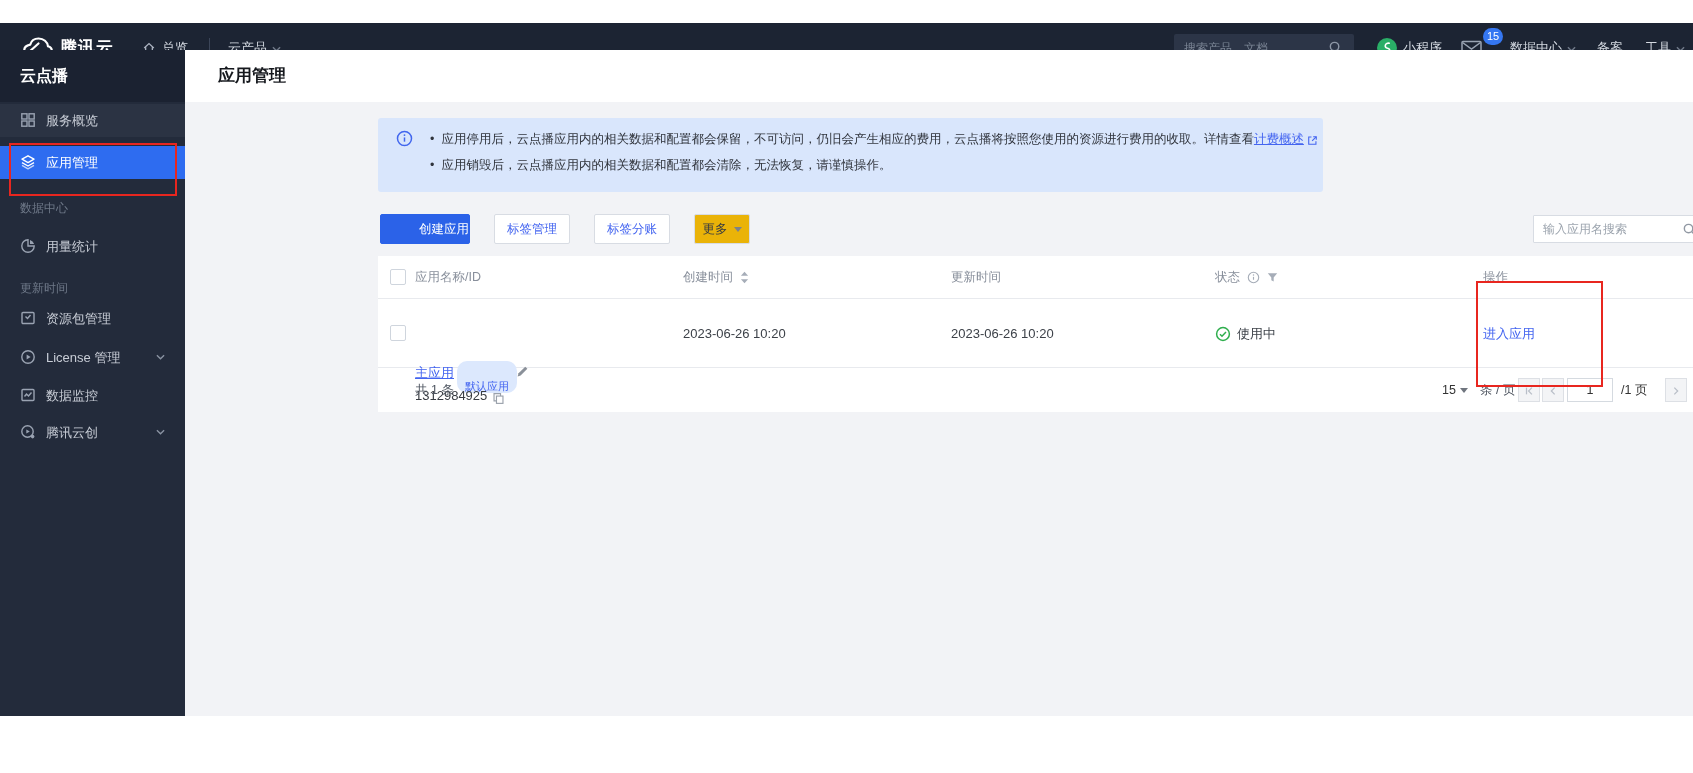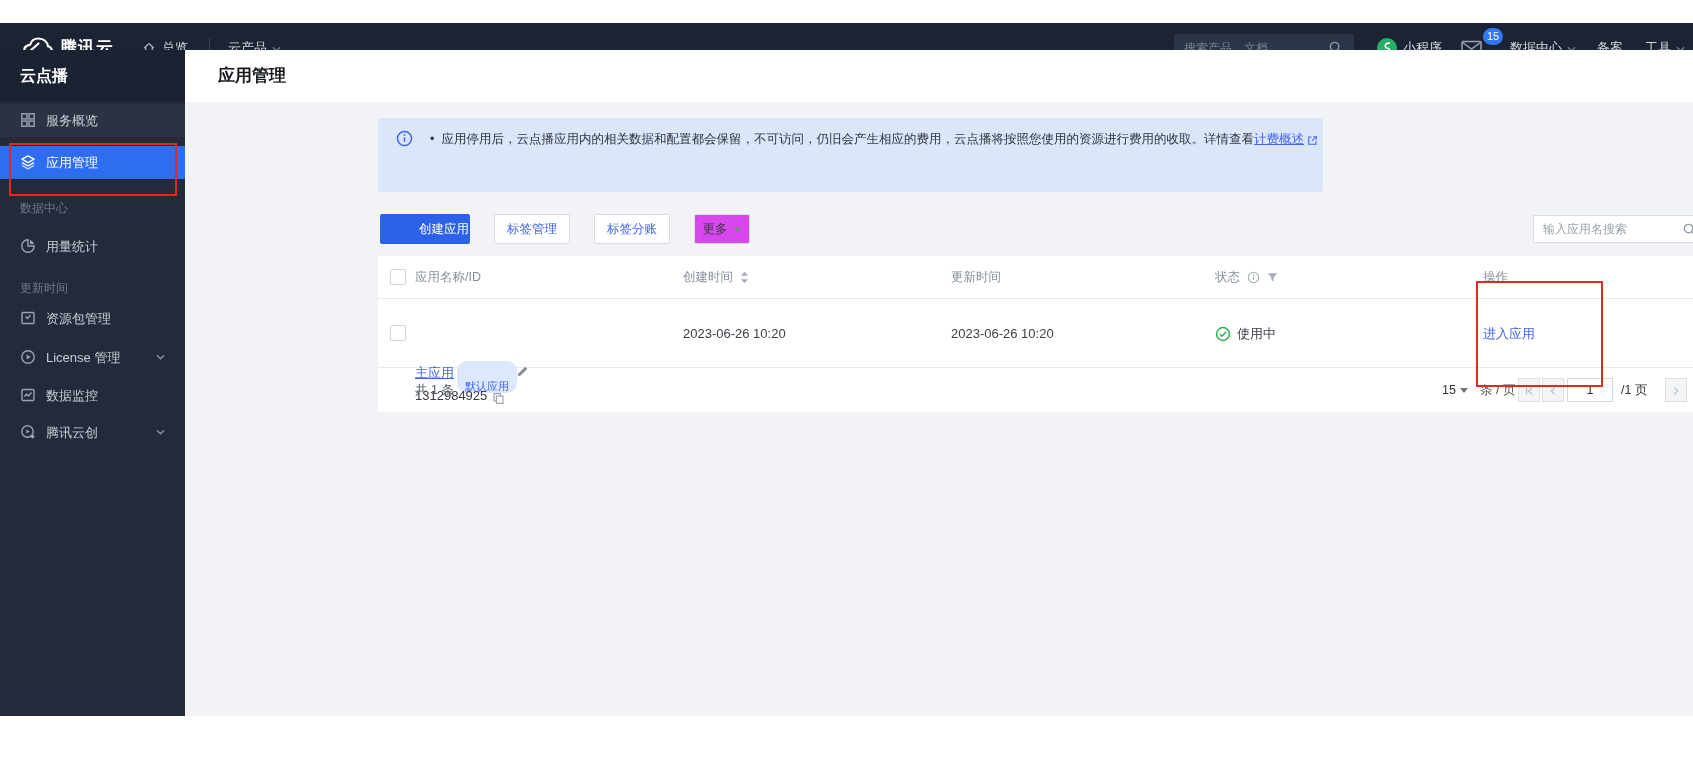--- a/index.html
+++ b/index.html
@@ -42,21 +42,21 @@
   .banner-lines { position:absolute; left:52px; top:11px; font-size:12.5px; color:#30343c; }
   .banner-line { height:20px; line-height:20px; margin-bottom:6px; white-space:nowrap; }
   .banner-line::before { content:"•"; margin-right:7px; color:#30343c; }
   .banner-link { color:#4465f0; text-decoration:underline; cursor:pointer; }
   .ext-ic { display:inline-block; margin-left:3px; vertical-align:-1px; color:#4465f0; }
 
   
   .btn { position:absolute; top:214px; height:30px; border-radius:2px; font-size:12.5px; text-align:center; line-height:28px; cursor:pointer; border:1px solid transparent; }
   .btn-primary { background:#2b62e8; color:#ffffff; border-color:#2b62e8;text-align:right; }
   .btn-white { background:#ffffff; border-color:#d8dce3; color:#4465f0; }
-  .btn-plain { background:#d946ef; border-color:#d8dce3; color:#383c42; }
+  .btn-plain { background:#eab308; border-color:#d8dce3; color:#383c42; }
   .more-caret { display:inline-block; margin-left:6px; color:#7d828a; }
   .tb-search { position:absolute; left:1533px; top:215px; width:172px; height:28px; background:#fff; border:1px solid #d8dce3; border-radius:1px; font-size:12px; color:#333; padding:0 24px 0 9px; outline:none; }
   .tb-search::placeholder { color:#9ba3ad; }
   .mag-tb { position:absolute; left:1682px; top:222px; color:#9198a3; }
 
   
   .card { position:absolute; left:378px; top:256px; width:1330px; height:156px; background:#ffffff; }
   .thead { position:absolute; left:0; top:0; width:1330px; height:43px; border-bottom:1px solid #e8eaee; font-size:12.5px; color:#888f9b; }
   .th { position:absolute; top:0; height:43px; line-height:43px; white-space:nowrap; }
   .cb { position:absolute; width:16px; height:16px; background:#fff; border:1px solid #cfd5dd; border-radius:2px; cursor:pointer; }
@@ -245,20 +245,21 @@
           <path d="M8 7v4"></path>
           <circle cx="8" cy="4.8" r=".9" fill="currentColor" stroke="none"></circle>
         </svg>
     </span>
     <div class="banner-lines">
       <div class="banner-line"><span>应用停用后，云点播应用内的相关数据和配置都会保留，不可访问，仍旧会产生相应的费用，云点播将按照您使用的资源进行费用的收取。详情查看</span><a class="banner-link">计费概述</a><span class="ext-ic"><svg class="inline-svg" width="11" height="11" viewBox="0 0 16 16" fill="none" stroke="currentColor" stroke-width="1.6">
               <path d="M6.5 3H2.5v10.5H13V9"></path>
               <path d="M9 2.5h4.5V7"></path>
               <path d="M13.2 2.8L7.5 8.5"></path>
             </svg></span></div>
+      <div class="banner-line">应用销毁后，云点播应用内的相关数据和配置都会清除，无法恢复，请谨慎操作。</div>
     </div>
   </div>
 
   <button class="btn btn-primary" style="left:380px; width:90px;">创建应用</button>
   <button class="btn btn-white" style="left:494px; width:76px;">标签管理</button>
   <button class="btn btn-white" style="left:594px; width:76px;">标签分账</button>
   <button class="btn btn-plain" style="left:694px; width:56px;"><span>更多</span><span class="more-caret"><svg class="inline-svg" width="8" height="5" viewBox="0 0 10 6" fill="currentColor">
           <path d="M0 0h10L5 6z"></path>
         </svg></span></button>
 

